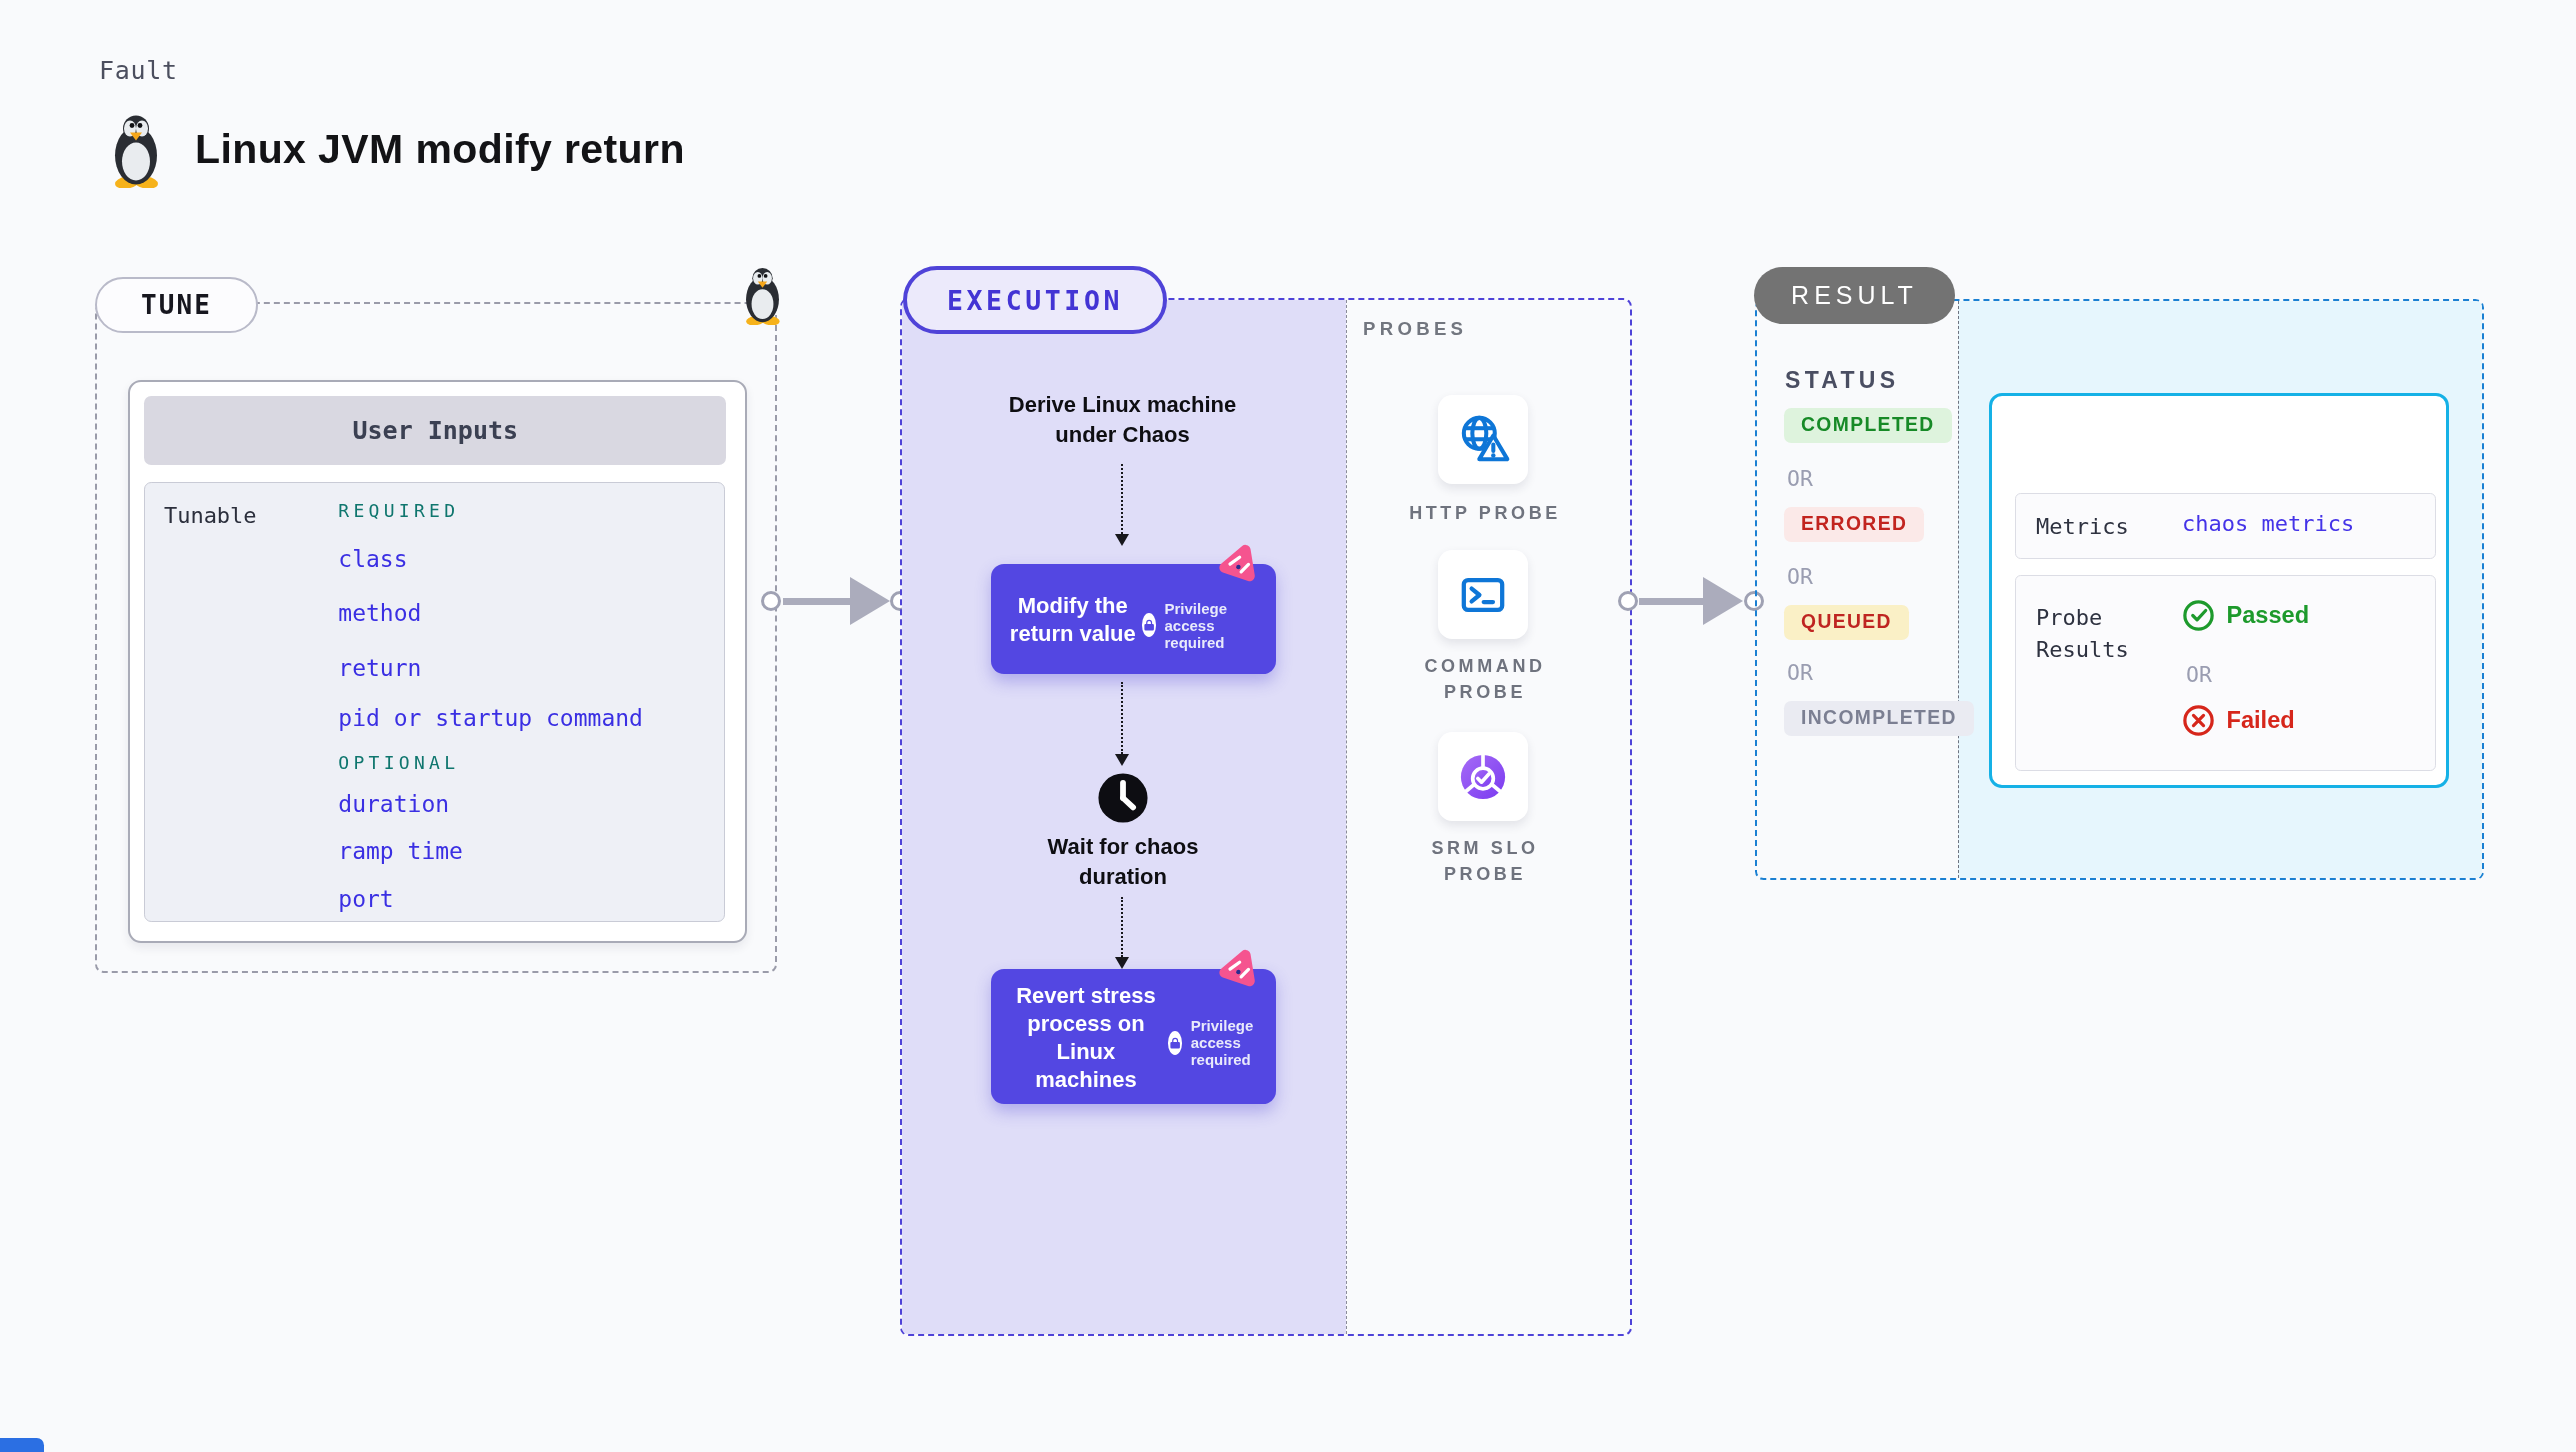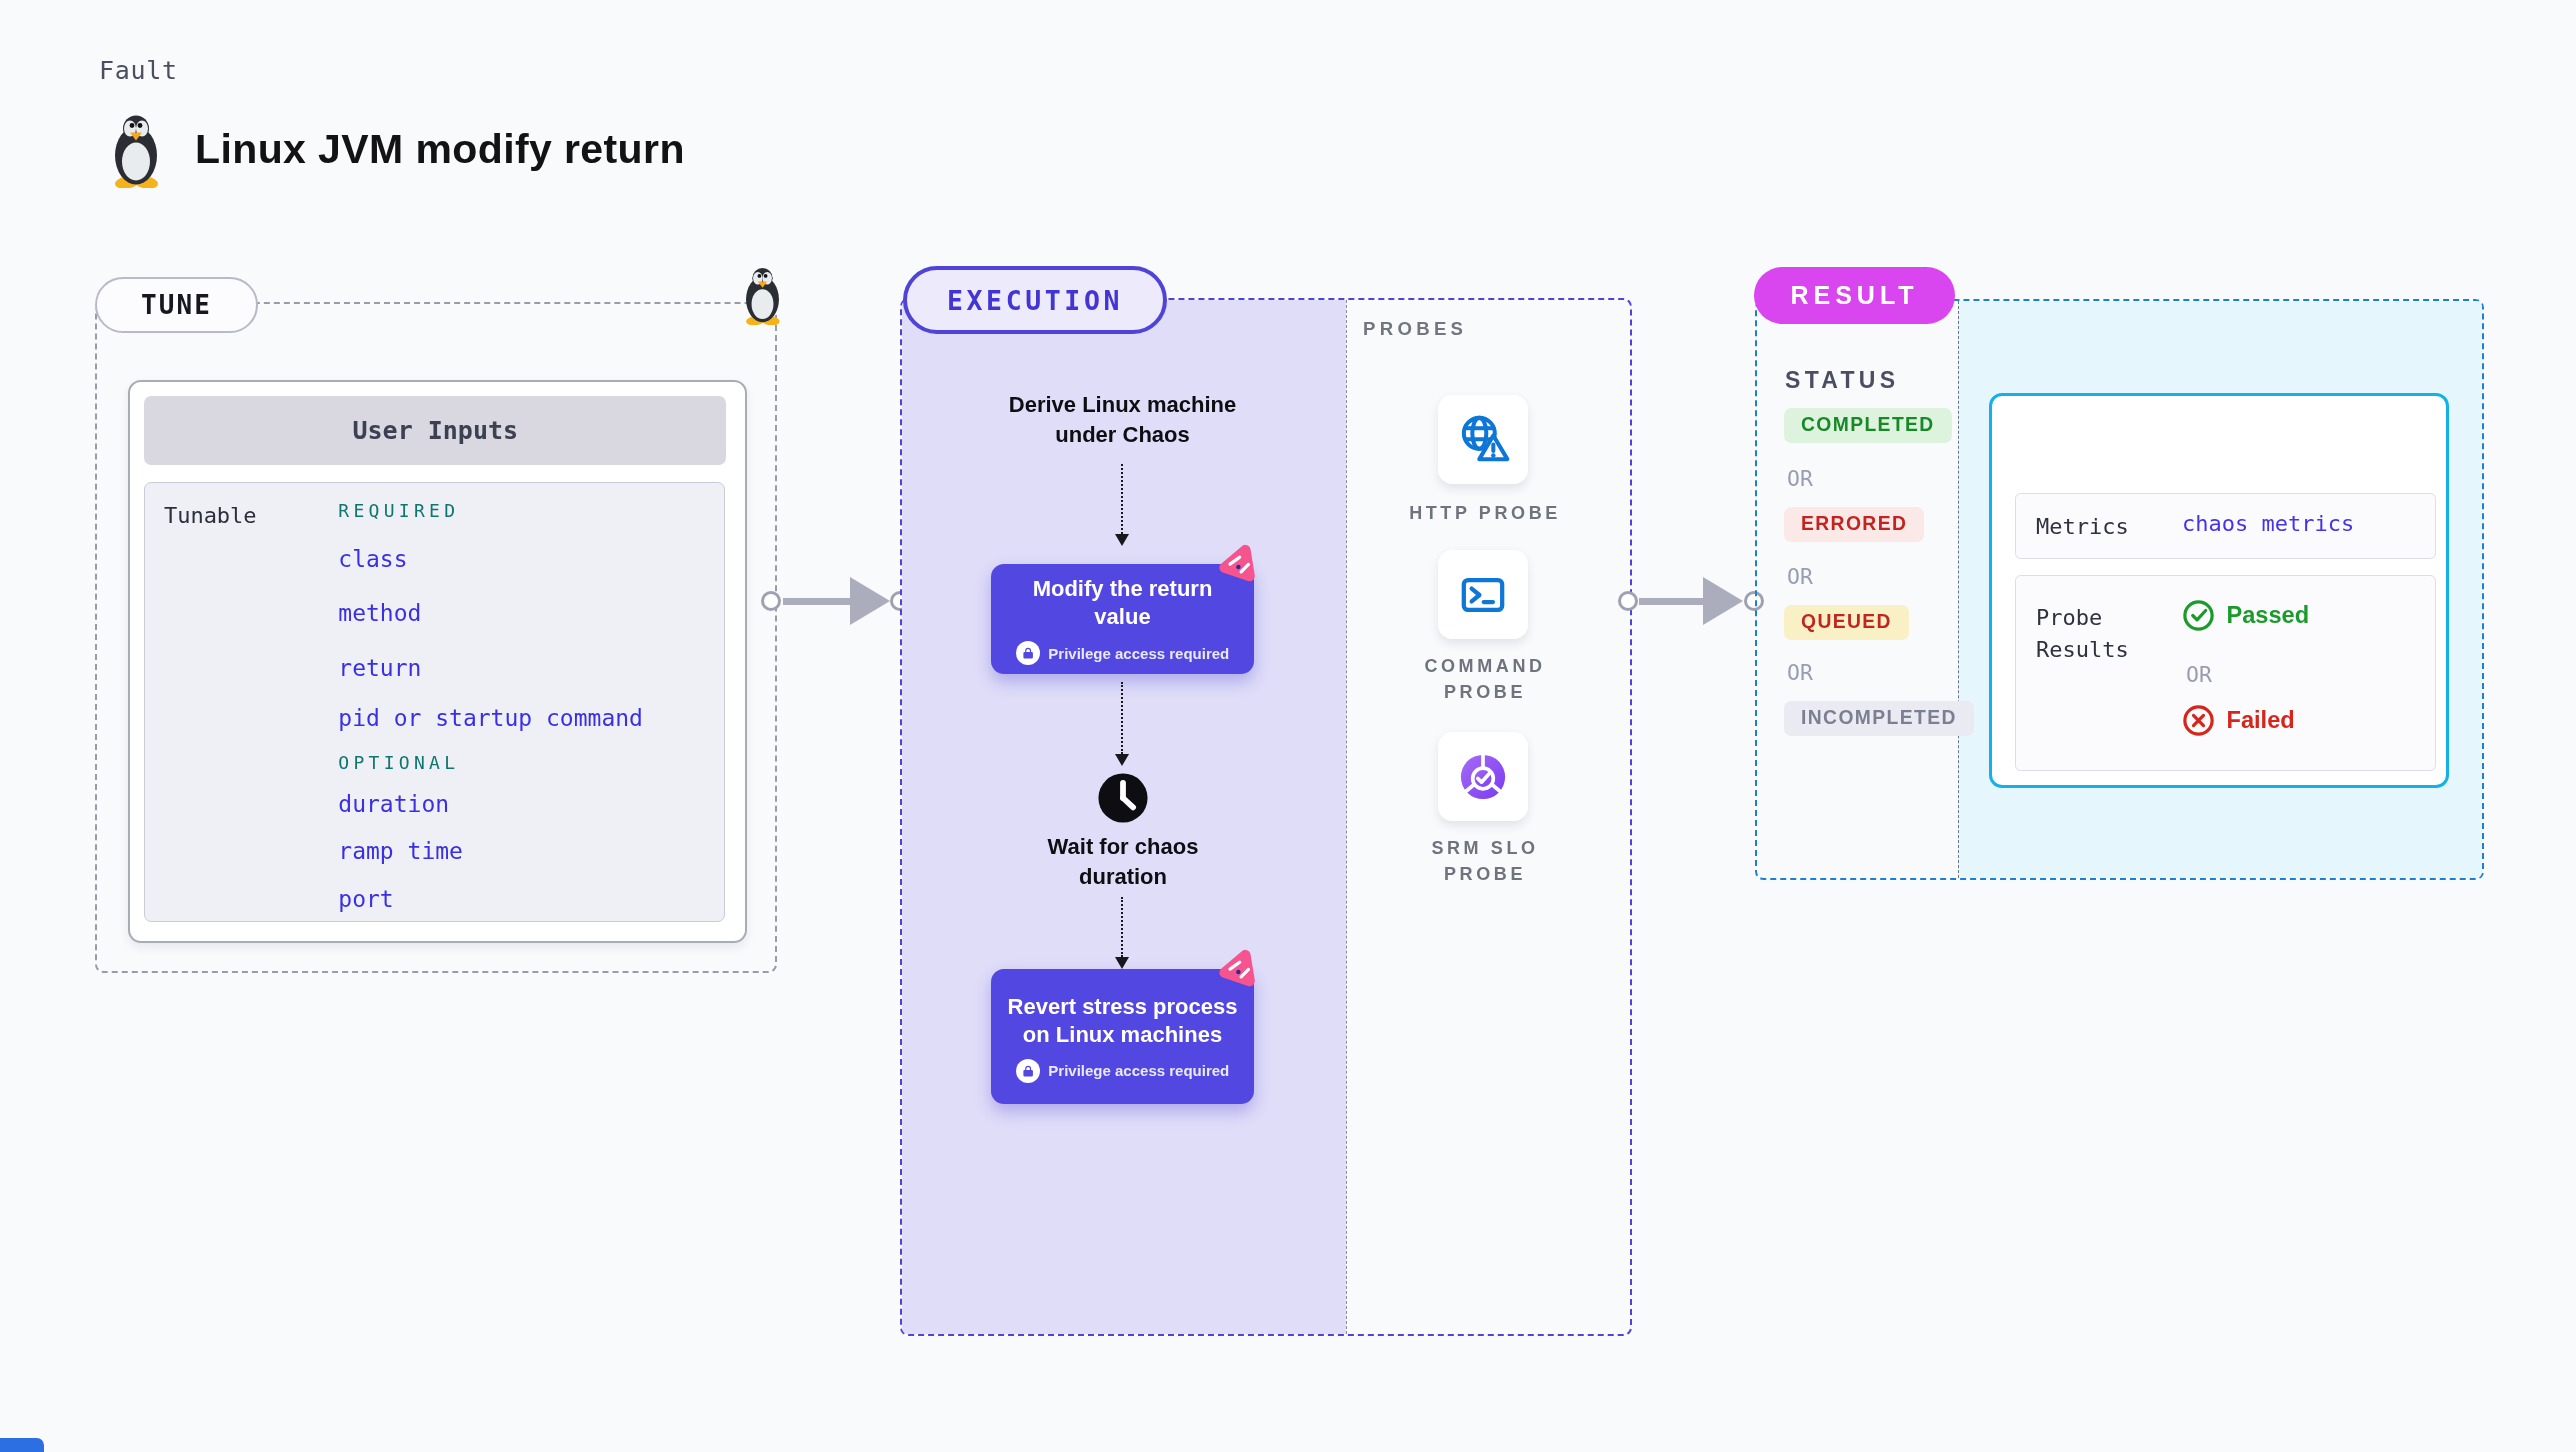--- a/index.html
+++ b/index.html
@@ -20,22 +20,22 @@
   .tune-pill{left:95px;top:277px;width:159px;height:52px;background:#fcfcfe;border:2.9px solid #b9bac9;
              font-size:26px;font-weight:700;letter-spacing:2.1px;color:#17171f;}
   .exec-outline{left:900px;top:298px;width:728px;height:1034px;border:2.9px dashed #4f43d8;border-radius:8.6px;}
   .exec-lavender{left:0;top:0;width:444px;height:100%;background:#dfddf8;border-radius:5.7px 0 0 5.7px;}
   .exec-divider{left:444px;top:0;width:0;height:100%;border-left:1.4px dashed #8a8c98;}
   .exec-pill{left:903px;top:266px;width:256px;height:60px;background:#eceafb;border:4.3px solid #4f43d8;
              font-size:26.5px;font-weight:700;letter-spacing:3.6px;color:#4334d4;}
   .result-outline{left:1755px;top:299px;width:725px;height:577px;border:2.9px dashed #1b80d2;border-radius:8.6px;}
   .result-cyan{left:201px;top:0;right:0;height:100%;background:#e6f6fd;border-radius:0 5.7px 5.7px 0;}
   .result-divider{left:201px;top:0;width:0;height:100%;border-left:1.4px dashed #6f7380;}
-  .result-pill{left:1754px;top:267px;width:201px;height:57px;background:#d946ef;
-               font-size:25px;font-weight:700;letter-spacing:5px;color:#ffffff;}
+  .result-pill{left:1754px;top:267px;width:201px;height:57px;background:#737373;
+               font-size:25px;font-weight:400;letter-spacing:5px;color:#ffffff;}
 
   
   .ui-card{left:128px;top:380px;width:615px;height:559px;background:#ffffff;border:2.1px solid #a9abb7;
            border-radius:13px;box-shadow:0 4.3px 10px rgba(40,40,70,.08);}
   .ui-header{left:14.3px;top:14.3px;width:582px;height:69px;background:#d9d8e1;border-radius:7.2px;
              display:flex;align-items:center;justify-content:center;font-size:25px;font-weight:600;color:#3b4052;}
   .ui-panel{left:14.3px;top:100px;width:579px;height:438px;background:#eef0f6;border:1.4px solid #c9cbd6;border-radius:7.2px;}
   .tunable-label{left:18.6px;top:20px;font-size:22px;color:#2b2f3c;}
   .sec-label{font-size:18px;font-weight:400;letter-spacing:4.3px;color:#0f766e;}
   .input-link{font-size:23px;color:#3a2fe3;cursor:pointer;}
@@ -44,22 +44,22 @@
   .conn-dot{width:14.3px;height:14.3px;border:3.6px solid #9fa1b3;background:#fff;border-radius:50%;}
   .harrow-bar{height:7.2px;background:#abacbc;}
   .harrow-head{width:0;height:0;border-top:24px solid transparent;border-bottom:24px solid transparent;
                border-left:40px solid #abacbc;}
   .vline{width:0;border-left:2.9px dotted #17171c;}
   .vhead{width:0;height:0;border-left:7.2px solid transparent;border-right:7.2px solid transparent;
          border-top:12px solid #17171c;}
 
   
   .flow-text{width:287px;text-align:center;font-size:22px;font-weight:800;color:#0e0e12;line-height:30px;}
-  .chaos-node{width:263px;background:#5347e2;border-radius:13px;box-shadow:0 7.2px 15.8px rgba(70,60,210,.30);
-              display:flex;flex-direction:column;align-items:center;justify-content:center;padding:18.6px 13px 15.8px;box-sizing:border-box;}
+  .chaos-node{width:285px;background:#5347e2;border-radius:13px;box-shadow:0 7.2px 15.8px rgba(70,60,210,.30);
+              display:flex;flex-direction:row;align-items:center;padding:18.6px 13px 15.8px;box-sizing:border-box;}
   .node-title{color:#ffffff;font-size:22px;font-weight:800;text-align:center;line-height:28px;max-width:236px;}
   .priv-row{display:flex;align-items:center;gap:8.6px;margin-top:10px;}
   .lock-chip{width:24px;height:24px;background:#ffffff;border-radius:50%;display:flex;align-items:center;justify-content:center;}
   .priv-text{color:#e9eafb;font-size:15px;font-weight:600;}
   .clock-wrap{left:1097px;top:772px;width:52px;height:52px;}
 
   
   .probes-label{left:1363px;top:318px;font-size:18.6px;font-weight:600;letter-spacing:4.3px;color:#72767f;}
   .probe-card{width:90px;height:89px;background:#ffffff;border-radius:14.3px;box-shadow:0 4.3px 10px rgba(40,40,70,.10);
               display:flex;align-items:center;justify-content:center;}

